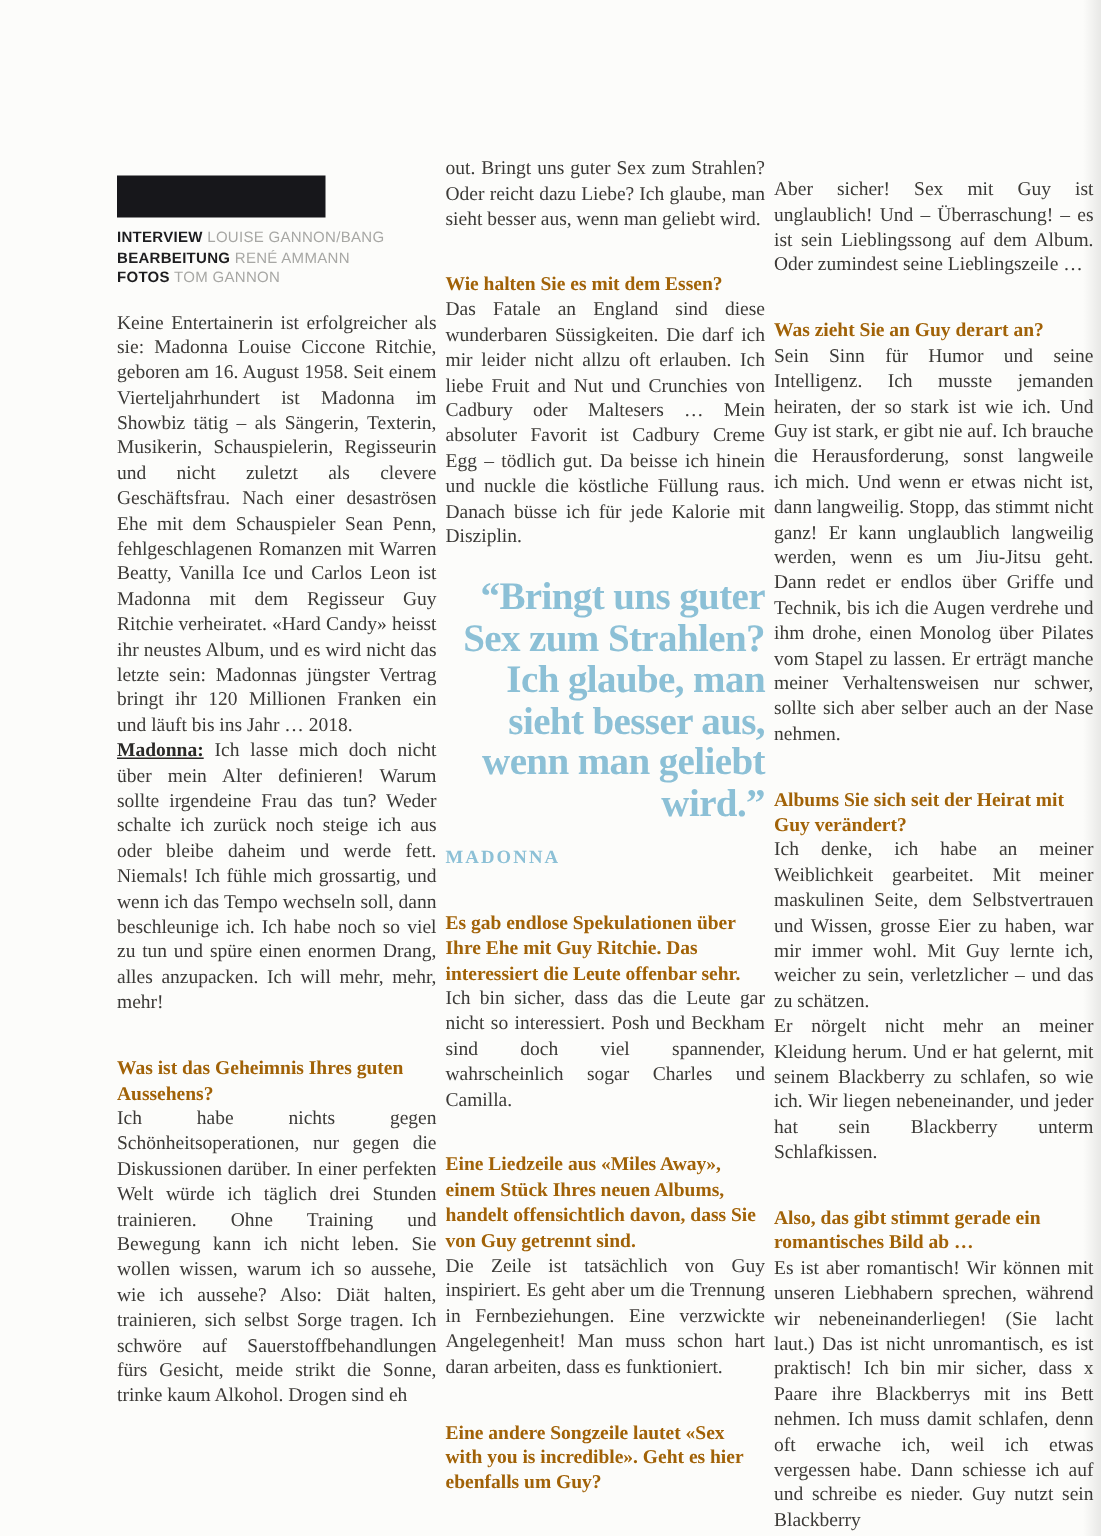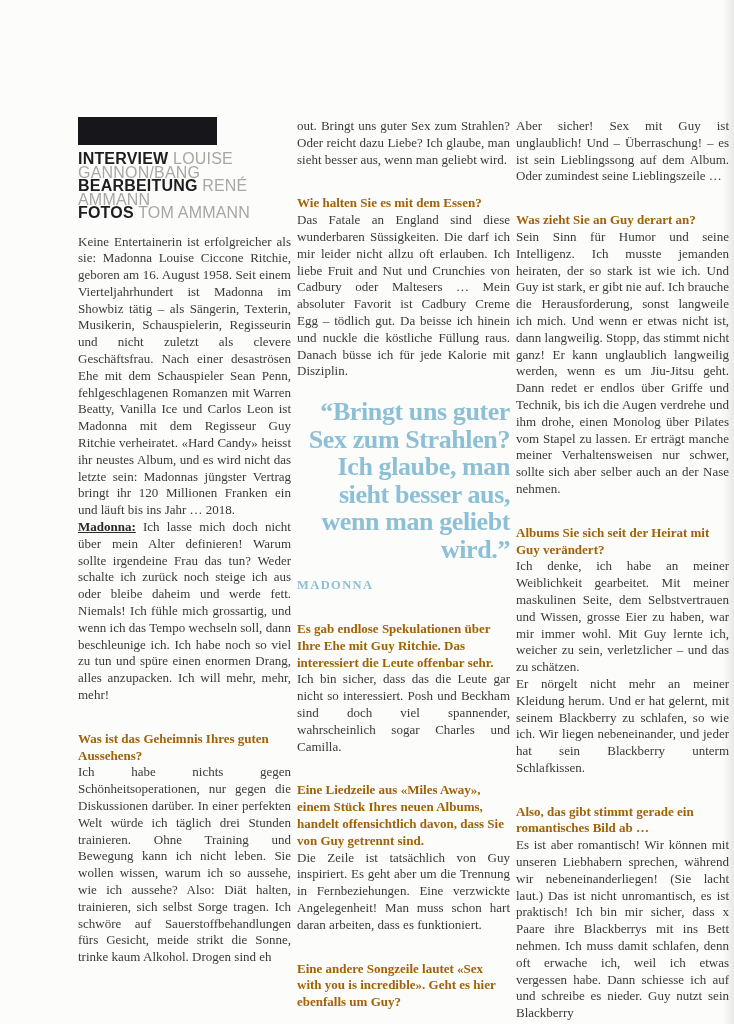--- a/index.html
+++ b/index.html
@@ -15,29 +15,29 @@
   .page-edge{
     position:absolute;right:0;top:0;width:12px;height:100%;
     background:linear-gradient(to right, rgba(0,0,0,0), rgba(0,0,0,0.08));
     pointer-events:none;
   }
   .col{
     position:absolute;top:117px;width:213px;
     font-size:13px;line-height:16.8px;
   }
   .col1{left:78px;}
-  .col2{left:297px;top:118px;}
+  .col2{left:297px;top:104px;}
   .col3{left:516px;top:118px;}
 
   .black-bar{
     width:139px;height:28px;background:#17171b;margin:0 0 7px 0;
   }
   .credits{
     font-family:"Liberation Sans", sans-serif;
-    font-size:16px;line-height:13.5px;
+    font-size:10px;line-height:13.5px;
     letter-spacing:0.2px;
     margin-bottom:14px;
   }
   .credit-label{font-weight:700;color:#1d1d1f;}
   .credit-value{color:#a7a7a4;}
 
   p{margin:0;}
   .answer, .intro{
     text-align:justify;
     hyphens:auto;
@@ -81,21 +81,21 @@
       <div>
         <span class="credit-label">INTERVIEW</span>
         <span class="credit-value">LOUISE GANNON/BANG</span>
       </div>
       <div>
         <span class="credit-label">BEARBEITUNG</span>
         <span class="credit-value">RENÉ AMMANN</span>
       </div>
       <div>
         <span class="credit-label">FOTOS</span>
-        <span class="credit-value">TOM AMMANN</span>
+        <span class="credit-value">TOM GANNON</span>
       </div>
     </div>
 
     <p class="intro">Keine Entertainerin ist erfolgreicher als sie: Madonna Louise Ciccone Ritchie, geboren am 16. August 1958. Seit einem Vierteljahrhundert ist Madonna im Showbiz tätig – als Sängerin, Texterin, Musikerin, Schauspielerin, Regisseurin und nicht zuletzt als clevere Geschäftsfrau. Nach einer desaströsen Ehe mit dem Schauspieler Sean Penn, fehlgeschlagenen Romanzen mit Warren Beatty, Vanilla Ice und Carlos Leon ist Madonna mit dem Regisseur Guy Ritchie verheiratet. «Hard Candy» heisst ihr neustes Album, und es wird nicht das letzte sein: Madonnas jüngster Vertrag bringt ihr 120 Millionen Franken ein und läuft bis ins Jahr … 2018.</p>
 
     <p class="answer"><span class="u b">Madonna:</span><span> Ich lasse mich doch nicht über mein Alter definieren! Warum sollte irgendeine Frau das tun? Weder schalte ich zurück noch steige ich aus oder bleibe daheim und werde fett. Niemals! Ich fühle mich grossartig, und wenn ich das Tempo wechseln soll, dann beschleunige ich. Ich habe noch so viel zu tun und spüre einen enormen Drang, alles anzupacken. Ich will mehr, mehr, mehr!</span></p>
 
     <p class="question">Was ist das Geheimnis Ihres guten Aussehens?</p>
     <p class="answer">Ich habe nichts gegen Schönheitsoperationen, nur gegen die Diskussionen darüber. In einer perfekten Welt würde ich täglich drei Stunden trainieren. Ohne Training und Bewegung kann ich nicht leben. Sie wollen wissen, warum ich so aussehe, wie ich aussehe? Also: Diät halten, trainieren, sich selbst Sorge tragen. Ich schwöre auf Sauerstoffbehandlungen fürs Gesicht, meide strikt die Sonne, trinke kaum Alkohol. Drogen sind eh</p>
   </div>

